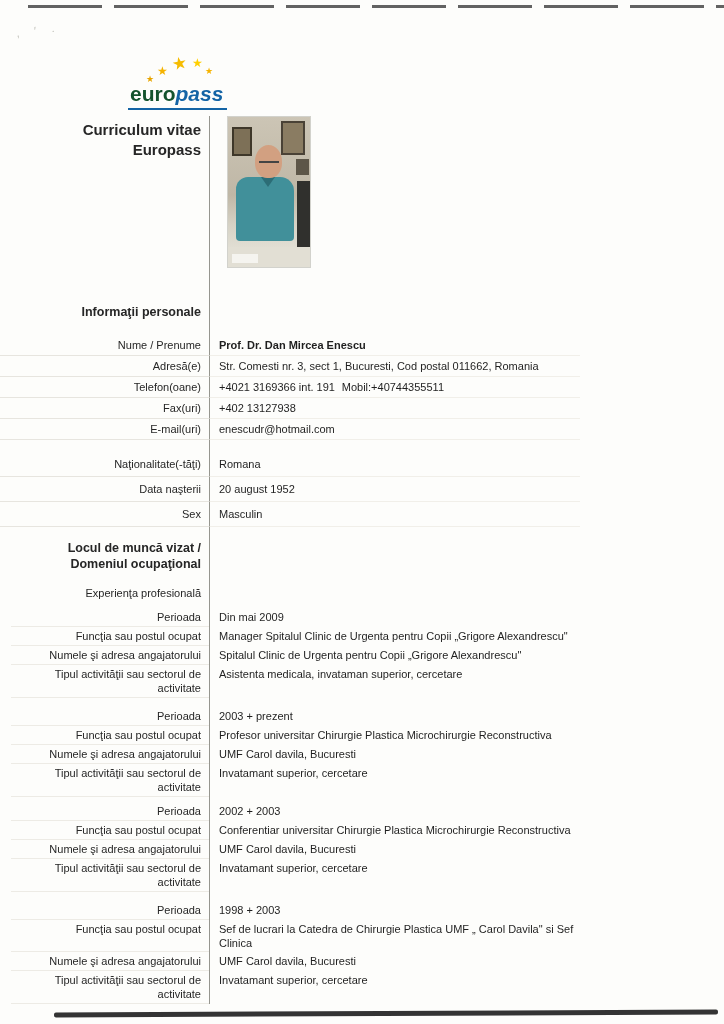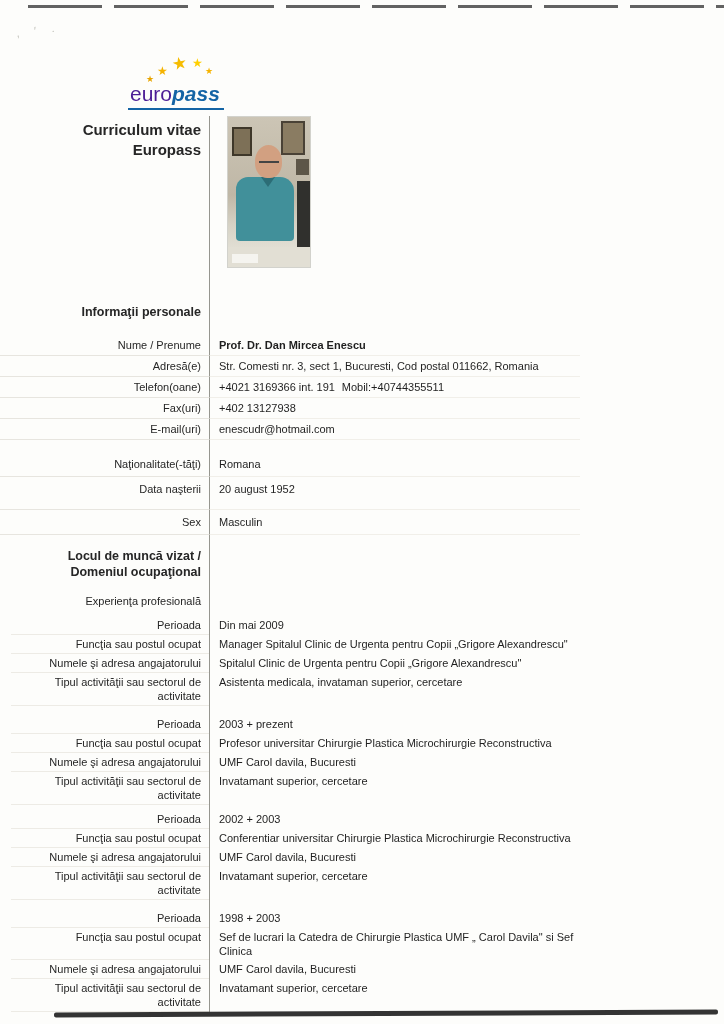--- a/index.html
+++ b/index.html
@@ -21,21 +21,21 @@
     position:absolute; left:16px; top:24px; color:#bdbdb6; font-size:11px;
     letter-spacing:6px; transform:rotate(-8deg);
   }
   
   .logo { position:absolute; left:128px; top:58px; width:110px; height:52px; }
   .logo-stars { position:absolute; left:14px; top:-4px; }
   .logo-text {
     position:absolute; left:0; top:24px; font-size:21px; line-height:24px;
     border-bottom:2px solid #1464a5; padding:0 4px 2px 2px; white-space:nowrap;
   }
-  .logo-euro { color:#4c1d95; font-weight:400; }
+  .logo-euro { color:#14532d; font-weight:700; }
   .logo-pass { color:#1464a5; font-weight:700; font-style:italic; }
   
   .content { position:absolute; left:0; top:116px; width:580px; }
   .row { display:grid; grid-template-columns:209px 1fr; }
   .cell-label {
     text-align:right; padding:3px 8px 3px 0; font-size:11px; line-height:14px; color:#262626;
   }
   .cell-value {
     border-left:1px solid #96968f; padding:3px 6px 3px 9px; font-size:11px; line-height:14px;
   }
@@ -157,21 +157,21 @@
     <div class="row" style="height:12px;">
         <div class="cell-label"></div>
         <div class="cell-value"></div>
       </div>
 
     <div class="row field">
       <div class="cell-label" style="padding-top:5px;padding-bottom:5px;">Naţionalitate(-tăţi)</div>
       <div class="cell-value" style="padding-top:5px;padding-bottom:5px;">Romana</div>
     </div>
     <div class="row field">
-      <div class="cell-label" style="padding-top:5px;padding-bottom:13px;">Data naşterii</div>
+      <div class="cell-label" style="padding-top:5px;padding-bottom:5px;">Data naşterii</div>
       <div class="cell-value" style="padding-top:5px;padding-bottom:5px;">20 august 1952</div>
     </div>
     <div class="row field">
       <div class="cell-label" style="padding-top:5px;padding-bottom:5px;">Sex</div>
       <div class="cell-value" style="padding-top:5px;padding-bottom:5px;">Masculin</div>
     </div>
 
     <div class="row" style="height:10px;">
         <div class="cell-label"></div>
         <div class="cell-value"></div>

